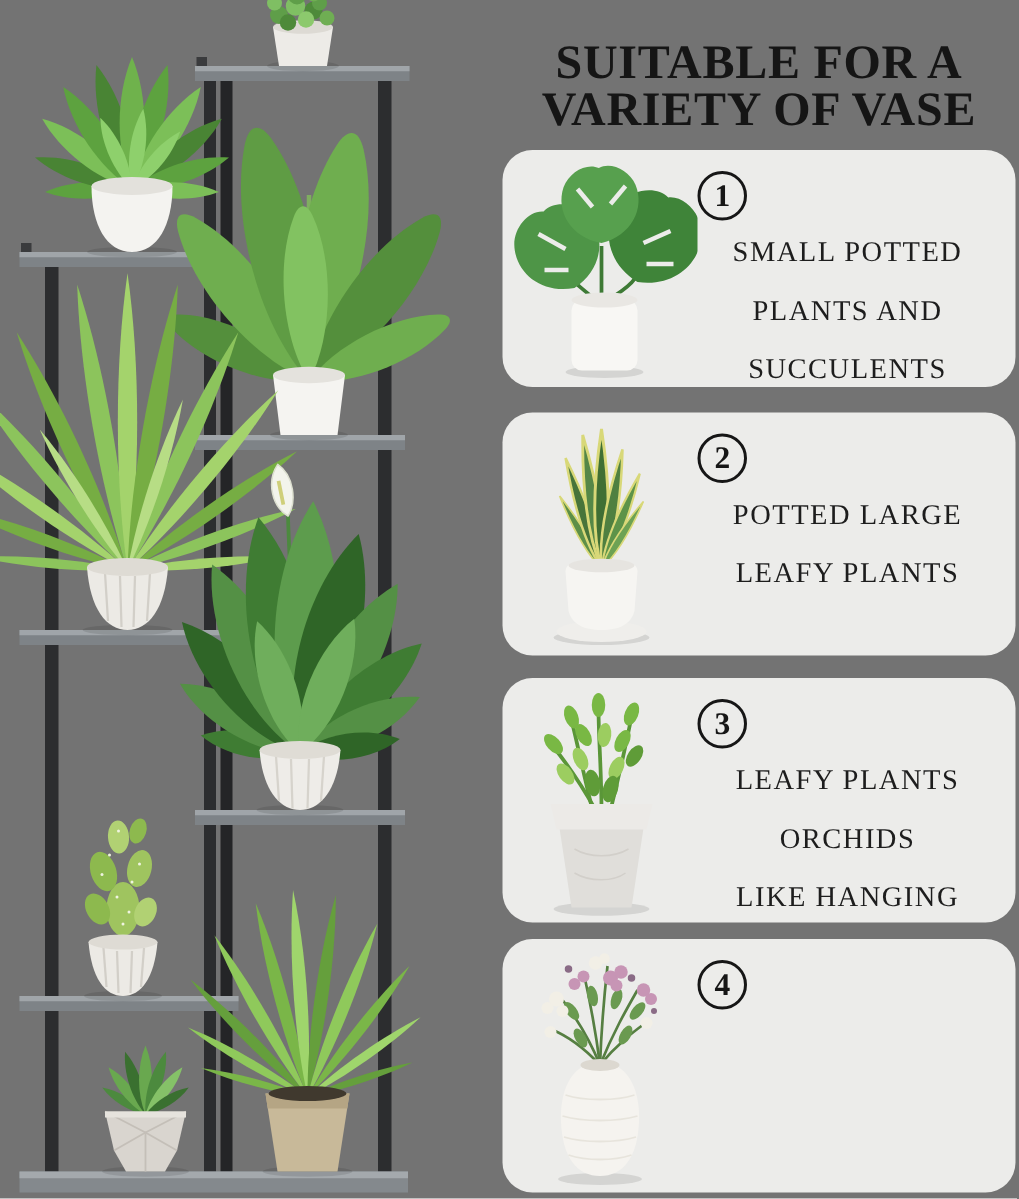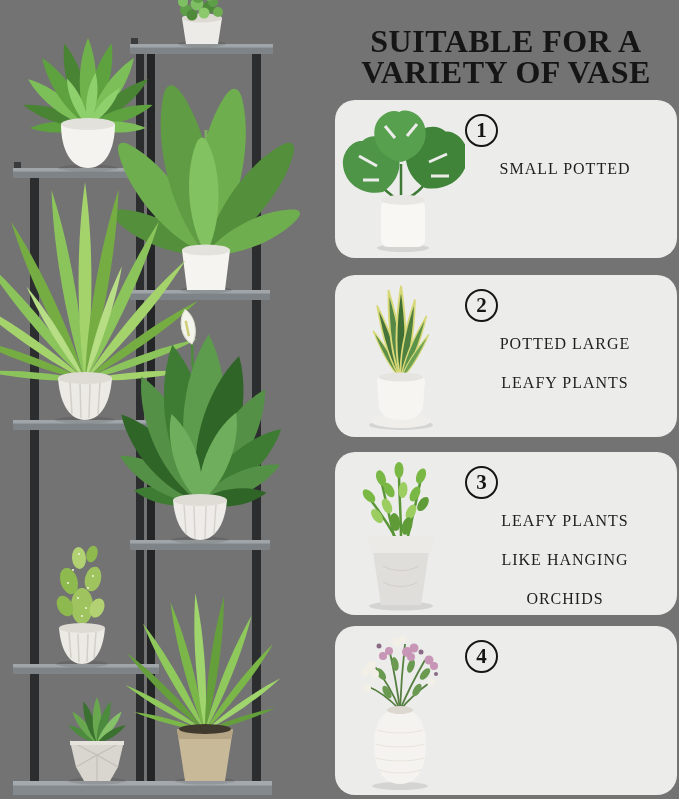--- a/index.html
+++ b/index.html
@@ -13,21 +13,21 @@
            font-size:32px; line-height:31px; font-weight:600; color:#151515; letter-spacing:0.5px; }
   .title span { display:block; }
 
   .card { position:absolute; left:2px; width:342px; background:#ececea; border-radius:20px; }
   .photo { position:absolute; left:2px; top:2px; width:128px; bottom:2px; }
   .photo svg { position:absolute; left:0; bottom:0; }
   .content { position:absolute; left:128px; right:10px; top:12px; display:flex; flex-direction:column; }
   .num { width:29px; height:29px; border:2.5px solid #161616; border-radius:50%;
          display:flex; align-items:center; justify-content:center;
          font-size:21px; font-weight:700; color:#161616; margin:2px 0 0 2px; }
-  .lines { text-align:center; font-size:16px; line-height:39px; color:#1d1d1d; letter-spacing:1px; margin-top:2px; }
+  .lines { text-align:center; font-size:19px; line-height:39px; color:#1d1d1d; letter-spacing:1px; margin-top:2px; }
   .lines span { display:block; white-space:nowrap; }
 </style>
 </head>
 <body>
 
 <div class="canvas">
 
   <svg class="stand-svg" width="333" height="799" viewBox="0 0 333 799">
     <defs>
       <path id="lf" d="M0 0 C-5 -12 -5 -28 0 -40 C5 -28 5 -12 0 0 Z"></path>
@@ -301,20 +301,22 @@
           </g>
           <ellipse cx="66" cy="144" rx="26" ry="4" fill="rgba(0,0,0,0.10)"></ellipse>
           <rect x="44" y="96" width="44" height="47" rx="7" fill="#f8f7f4"></rect>
           <ellipse cx="66" cy="96" rx="22" ry="5" fill="#e9e7e3"></ellipse>
         </svg>
       </div>
       <div class="content">
         <div class="num">1</div>
         <div class="lines">
           <span>SMALL POTTED</span>
+          <span>PLANTS AND</span>
+          <span>SUCCULENTS</span>
         </div>
       </div>
     </div>
 
     <div class="card" style="top:275px;height:162px;">
       <div class="photo">
         <svg width="128" height="156" viewBox="0 0 128 156">
           <defs>
               <path id="sb" d="M0 0 C-5 -18 -3 -42 0 -62 C3 -42 5 -18 0 0 Z"></path>
             </defs>
@@ -376,22 +378,22 @@
           <g stroke="#d2cfca" stroke-width="1" fill="none">
               <path d="M46 110 C56 116 72 116 82 110"></path>
               <path d="M46 126 C56 132 72 132 80 126"></path>
             </g>
         </svg>
       </div>
       <div class="content">
         <div class="num">3</div>
         <div class="lines">
           <span>LEAFY PLANTS</span>
+          <span>ORCHIDS</span>
           <span>LIKE HANGING</span>
-          <span>ORCHIDS</span>
         </div>
       </div>
     </div>
 
     <div class="card" style="top:626px;height:169px;">
       <div class="photo">
         <svg width="128" height="163" viewBox="0 0 128 163">
           <g stroke="#567f42" stroke-width="1.8" fill="none">
             <path d="M63 80 C54 58 44 44 36 34"></path>
               <path d="M63 80 C60 56 56 36 52 18"></path>

